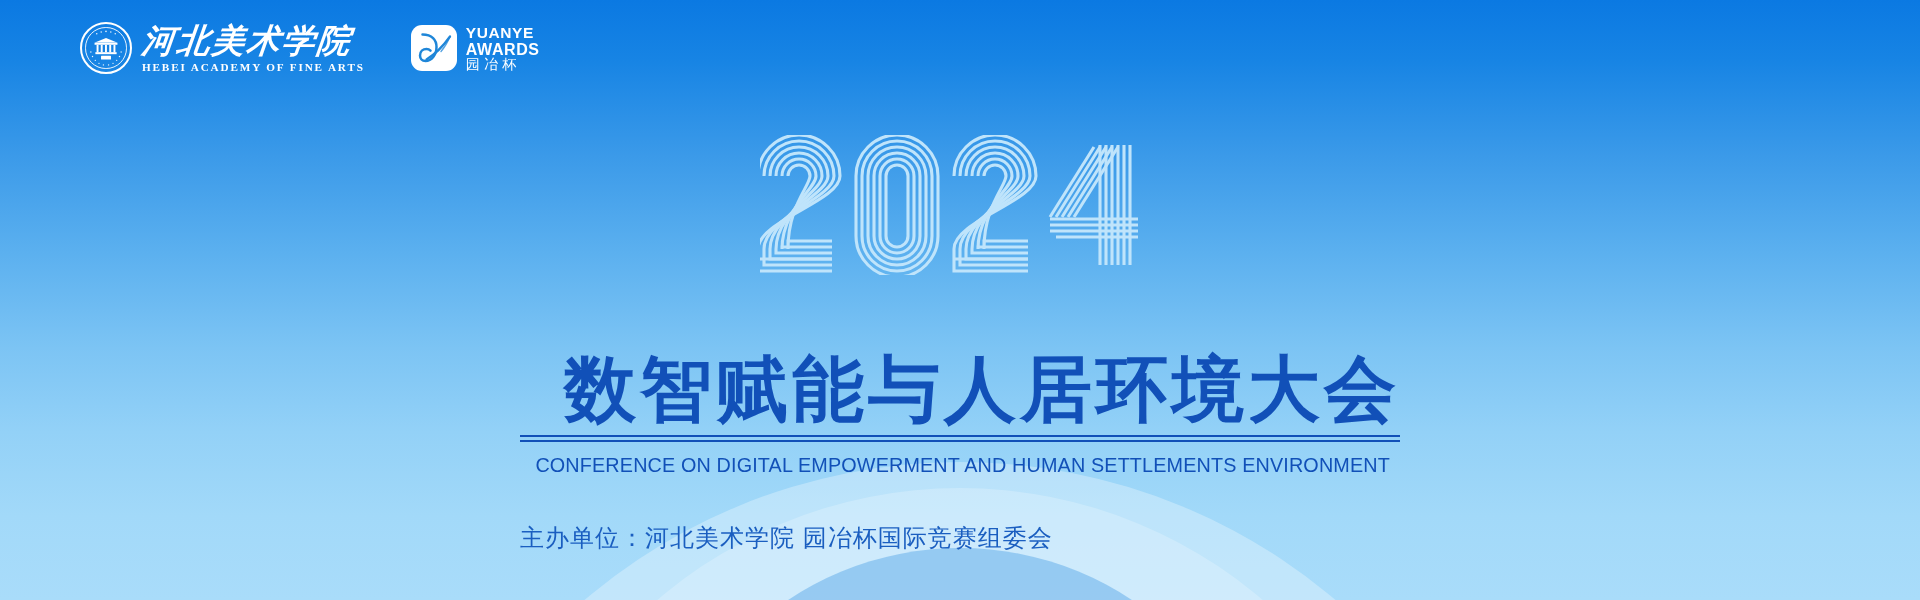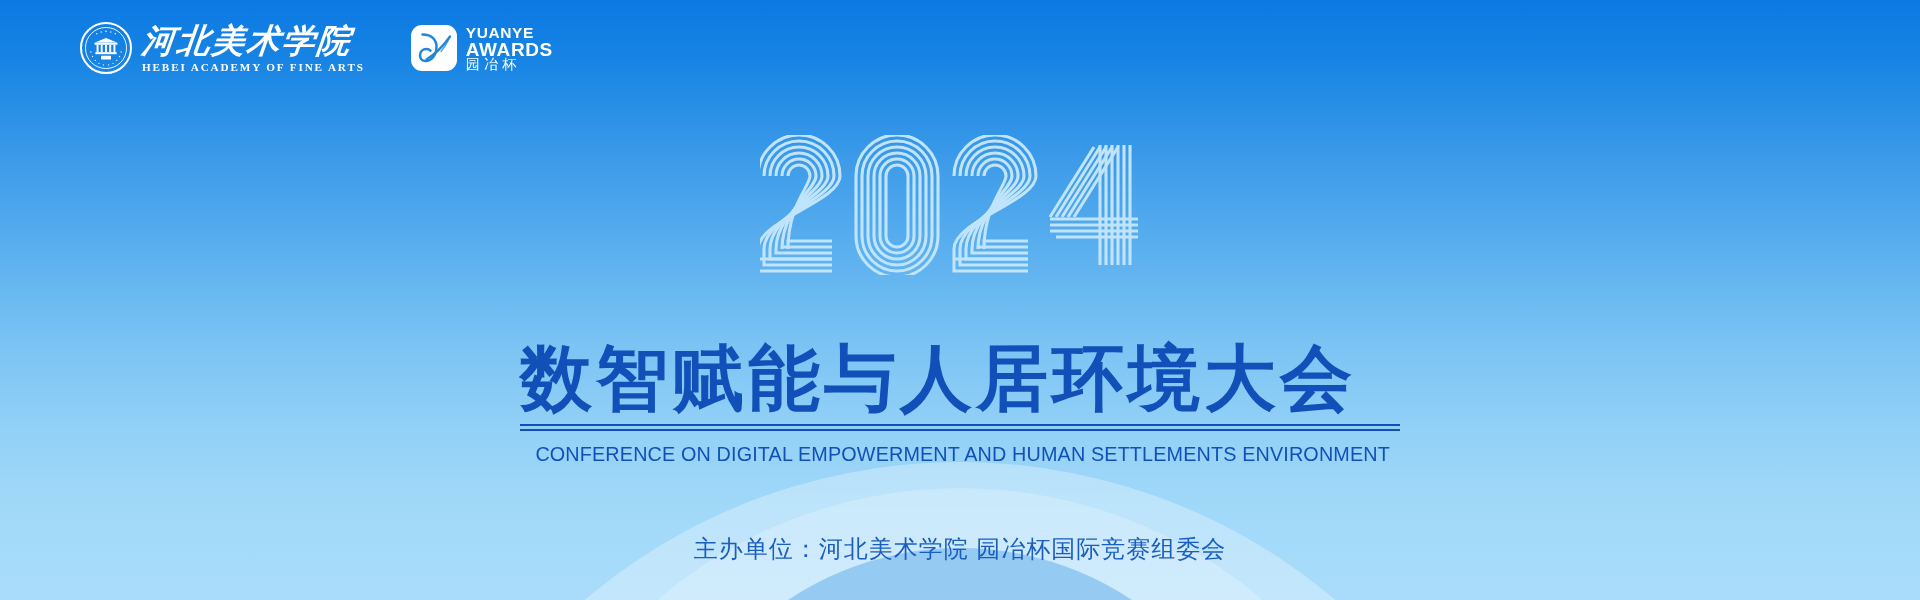--- a/index.html
+++ b/index.html
@@ -123,21 +123,21 @@
     position:relative;
     flex:0 0 auto;
   }
   .yuanye-mark svg { position:absolute; left:0; top:0; }
   .yuanye-text { display:flex; flex-direction:column; line-height:1; }
   .yy-l1 {
     font-size:15.5px; font-weight:bold; color:#ffffff;
     letter-spacing:0.6px; line-height:16px; white-space:nowrap;
   }
   .yy-l2 {
-    font-size:19px; font-weight:bold; color:#ffffff;
+    font-size:16px; font-weight:bold; color:#ffffff;
     letter-spacing:0.6px; line-height:17px; white-space:nowrap;
   }
   .yy-l3 {
     font-size:14px; color:#ffffff; line-height:13px;
     letter-spacing:4.2px; white-space:nowrap;
   }
 
   
   .year-wrap {
     position:absolute;
@@ -147,25 +147,25 @@
     width:400px;
     height:140px;
     z-index:4;
   }
   .year-wrap svg { display:block; width:400px; height:140px; }
 
   
   .title-block {
     position:absolute;
     left:50%;
-    top:338px;
+    top:349px;
     margin-left:-440px;
     width:880px;
     z-index:6;
-    text-align:left;
+    text-align:right;
   }
   .title-cn {
     font-size:72px;
     font-weight:bold;
     color:#1150b8;
     letter-spacing:4px;
     line-height:80px;
     white-space:nowrap;
   }
   .rule-group { margin-top:6px; }
@@ -182,24 +182,23 @@
     letter-spacing:0.15px;
     line-height:24px;
     white-space:nowrap;
     transform:scaleX(0.965);
   }
 
   
   .organizer {
     position:absolute;
     left:50%;
-    top:534px;
+    top:523px;
     margin-left:-440px;
     width:880px;
-    text-align:center;
     font-size:24px;
     color:#1a5ec0;
     letter-spacing:1px;
     line-height:30px;
     white-space:nowrap;
     z-index:6;
   }
 </style>
 </head>
 <body>

